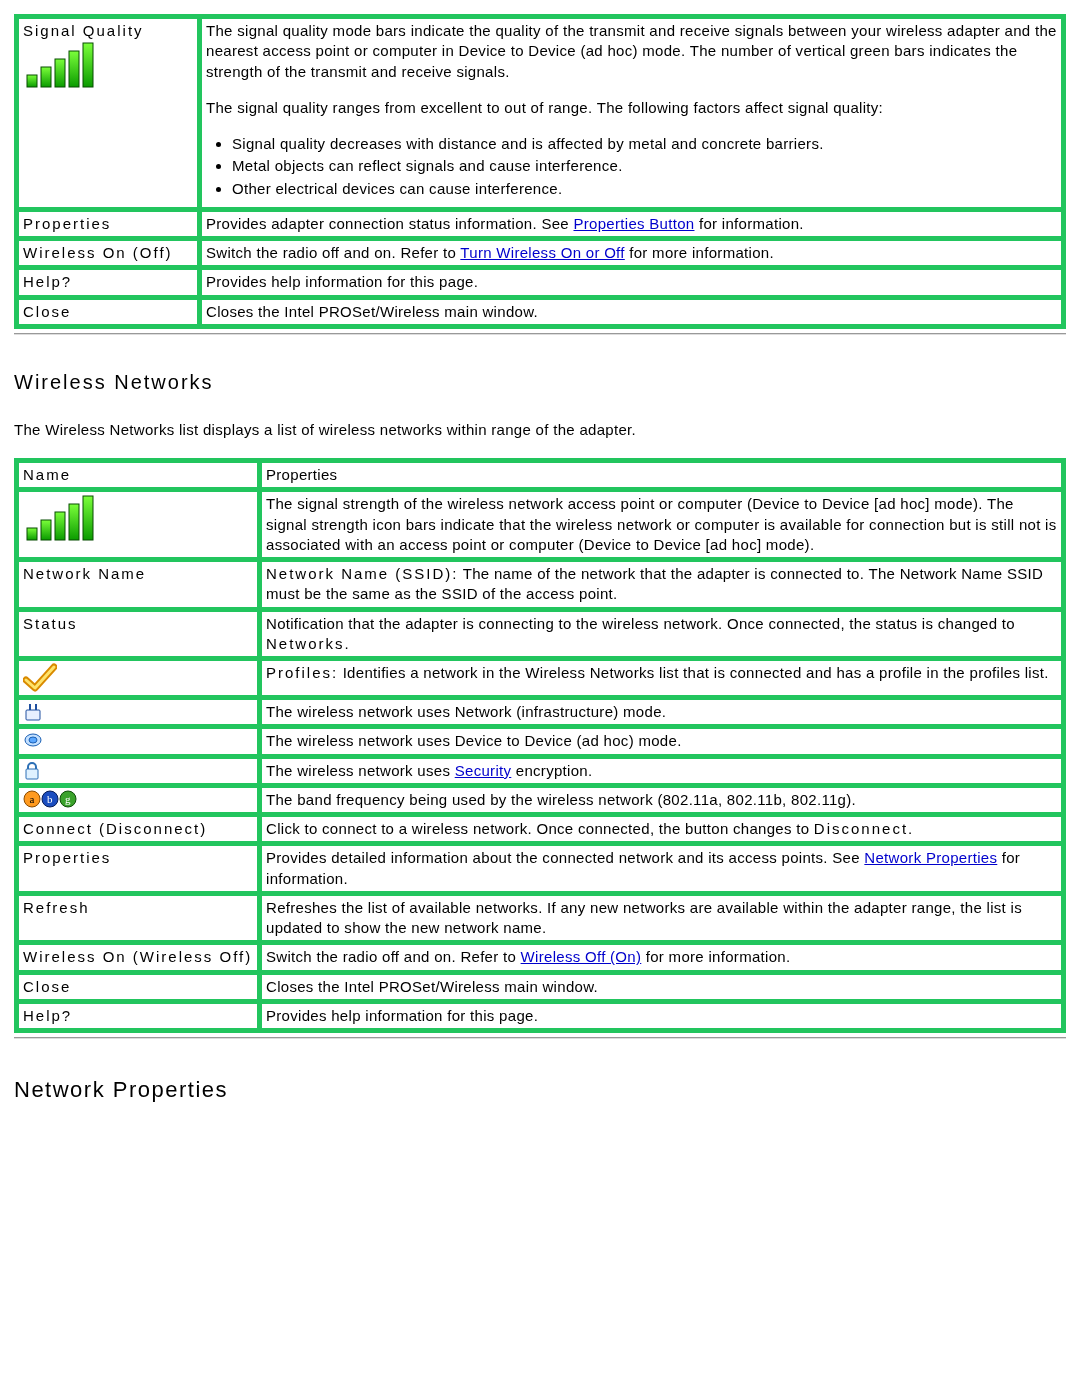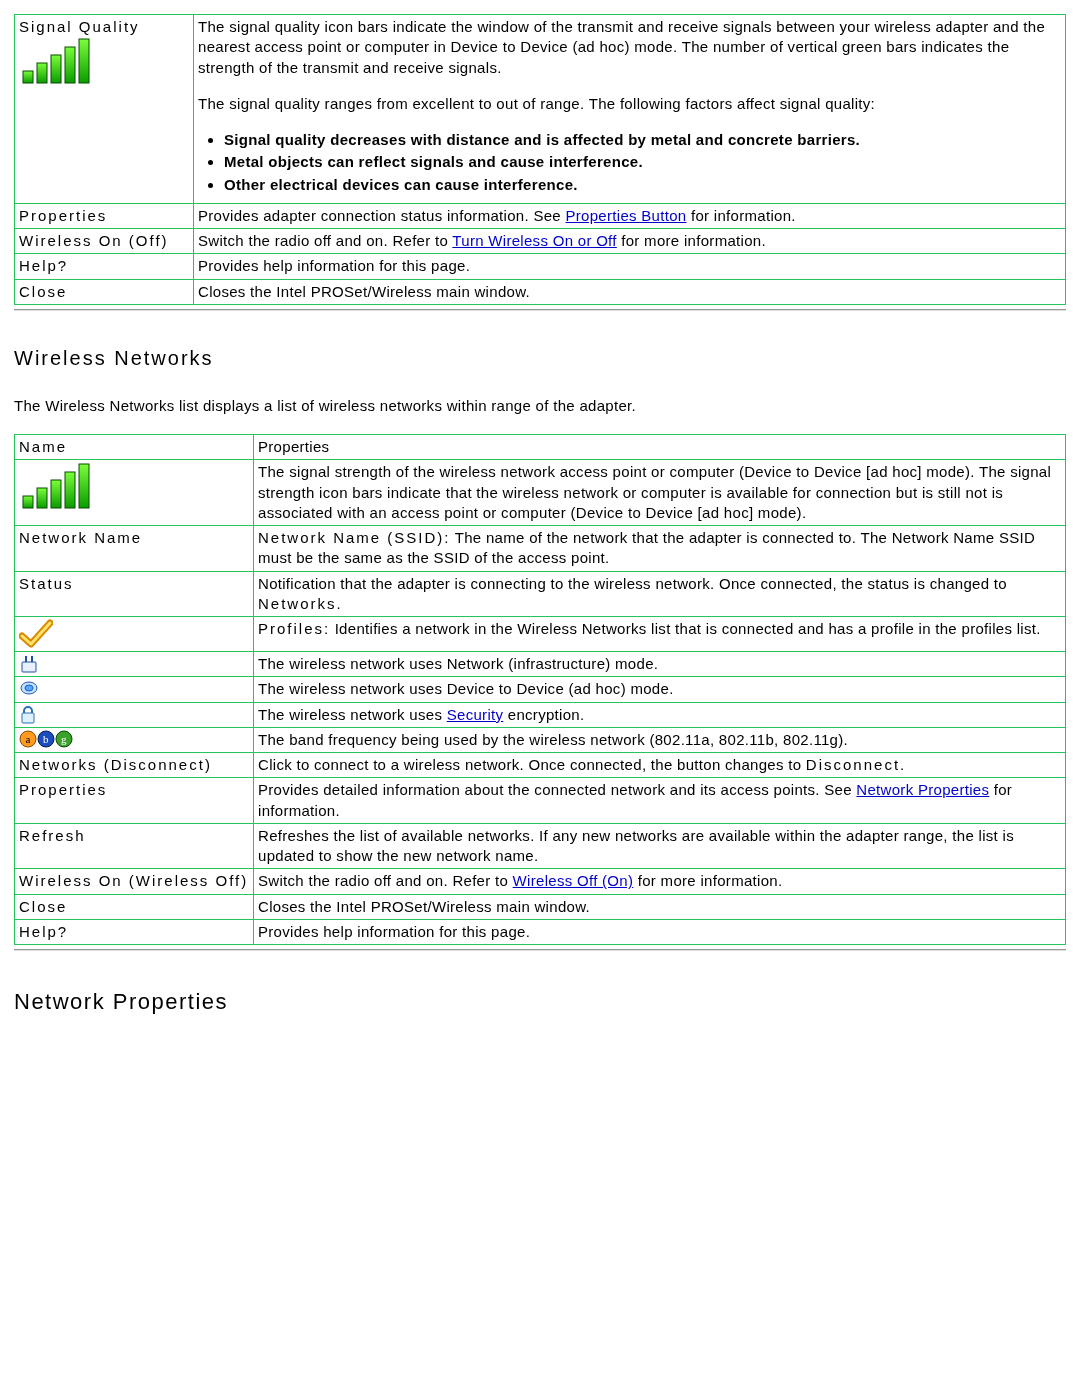--- a/index.html
+++ b/index.html
@@ -10,21 +10,21 @@
     margin: 14px;
     line-height: 1.35;
     letter-spacing: 0.3px;
   }
   table.doc {
     border-collapse: collapse;
     width: 100%;
     margin: 0 0 4px 0;
   }
   table.doc td {
-    border: 1px solid #22c55e;
+    border: 5px solid #22c55e;
     padding: 2px 4px;
     vertical-align: top;
     font-size: 15px;
   }
   table.doc td.namecol { width: 230px; }
   table.doc.t1 td.namecol { width: 170px; }
   h2.section {
     font-family: Verdana, Arial, sans-serif;
     font-weight: normal;
     font-size: 20px;
@@ -40,21 +40,21 @@
     margin: 36px 0 10px 0;
     color: #000;
   }
   hr.sep {
     border: none;
     border-top: 1px solid #999;
     border-bottom: 1px solid #ddd;
     margin: 4px 0 20px 0;
   }
   a.link { color: #0000cc; text-decoration: underline; }
-  ul.bullets { margin: 2px 0 6px 26px; padding: 0; font-weight: bold; }
+  ul.bullets { margin: 2px 0 6px 26px; padding: 0; }
   ul.bullets li { margin: 2px 0; }
   .para { margin: 8px 0 18px 0; }
   .ltr { letter-spacing: 2px; }
   .iconcell svg { display: block; }
   .bold-run { font-weight: normal; letter-spacing: 2px; }
 </style>
 </head>
 <body>
 
 <table class="doc t1" id="table1">
@@ -72,21 +72,21 @@
               </defs>
       <rect x="4" y="34" width="10" height="12" fill="url(#g1)" stroke="#064d00"></rect>
       <rect x="18" y="26" width="10" height="20" fill="url(#g1)" stroke="#064d00"></rect>
       <rect x="32" y="18" width="10" height="28" fill="url(#g1)" stroke="#064d00"></rect>
       <rect x="46" y="10" width="10" height="36" fill="url(#g1)" stroke="#064d00"></rect>
       <rect x="60" y="2" width="10" height="44" fill="url(#g1)" stroke="#064d00"></rect>
     </svg>
           </div>
         </td>
       <td>
-          <p style="margin:0 0 16px 0">The signal quality icon bars indicate the window of the transmit and receive signals between your wireless adapter and the nearest access point or computer in Device to Device (ad hoc) mode. The number of vertical green bars indicates the strength of the transmit and receive signals.</p>
+          <p style="margin:0 0 16px 0">The signal quality mode bars indicate the quality of the transmit and receive signals between your wireless adapter and the nearest access point or computer in Device to Device (ad hoc) mode. The number of vertical green bars indicates the strength of the transmit and receive signals.</p>
           <p style="margin:0 0 16px 0">The signal quality ranges from excellent to out of range. The following factors affect signal quality:</p>
           <ul class="bullets">
             <li>Signal quality decreases with distance and is affected by metal and concrete barriers.</li>
             <li>Metal objects can reflect signals and cause interference.</li>
             <li>Other electrical devices can cause interference.</li>
           </ul>
         </td>
     </tr>
       <tr>
       <td class="namecol">
@@ -207,21 +207,21 @@
       <circle cx="27" cy="9" r="8" fill="#1b4dbf" stroke="#071c57"></circle>
               <text x="27" y="13" font-size="11" text-anchor="middle" fill="#fff" font-family="Verdana">b</text>
       <circle cx="45" cy="9" r="8" fill="#3aa22b" stroke="#0e4d08"></circle>
               <text x="45" y="13" font-size="11" text-anchor="middle" fill="#fff" font-family="Verdana">g</text>
     </svg>
           </div>
         </td>
       <td>The band frequency being used by the wireless network (802.11a, 802.11b, 802.11g).</td>
     </tr>
       <tr>
-      <td class="namecol"><span class="ltr">Networks (Disconnect)</span></td>
+      <td class="namecol"><span class="ltr">Connect (Disconnect)</span></td>
       <td>Click to connect to a wireless network. Once connected, the button changes to <span class="bold-run">Disconnect</span>.</td>
     </tr>
       <tr>
       <td class="namecol"><span class="ltr">Properties</span></td>
       <td>Provides detailed information about the connected network and its access points. See <a href="#" class="link">Network Properties</a> for information.</td>
     </tr>
       <tr>
       <td class="namecol"><span class="ltr">Refresh</span></td>
       <td>Refreshes the list of available networks. If any new networks are available within the adapter range, the list is updated to show the new network name.</td>
     </tr>

